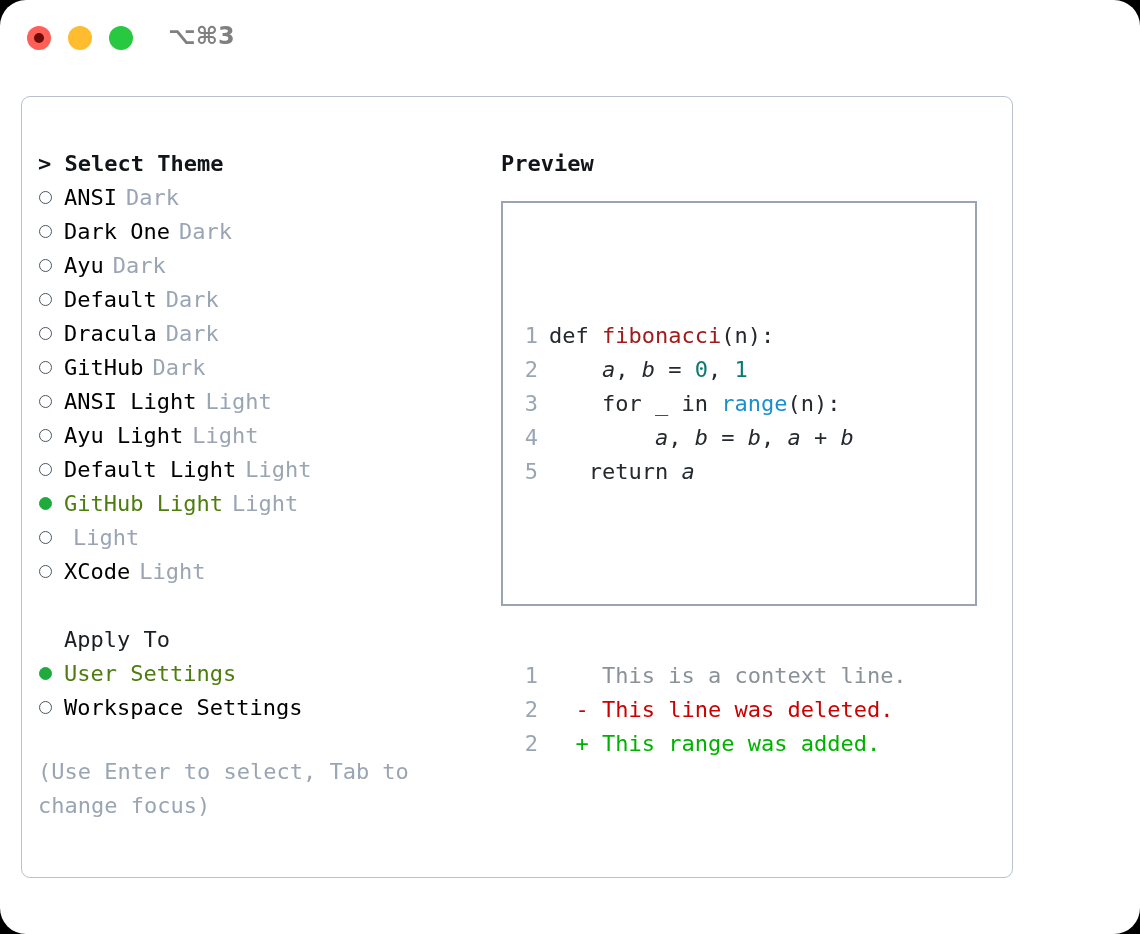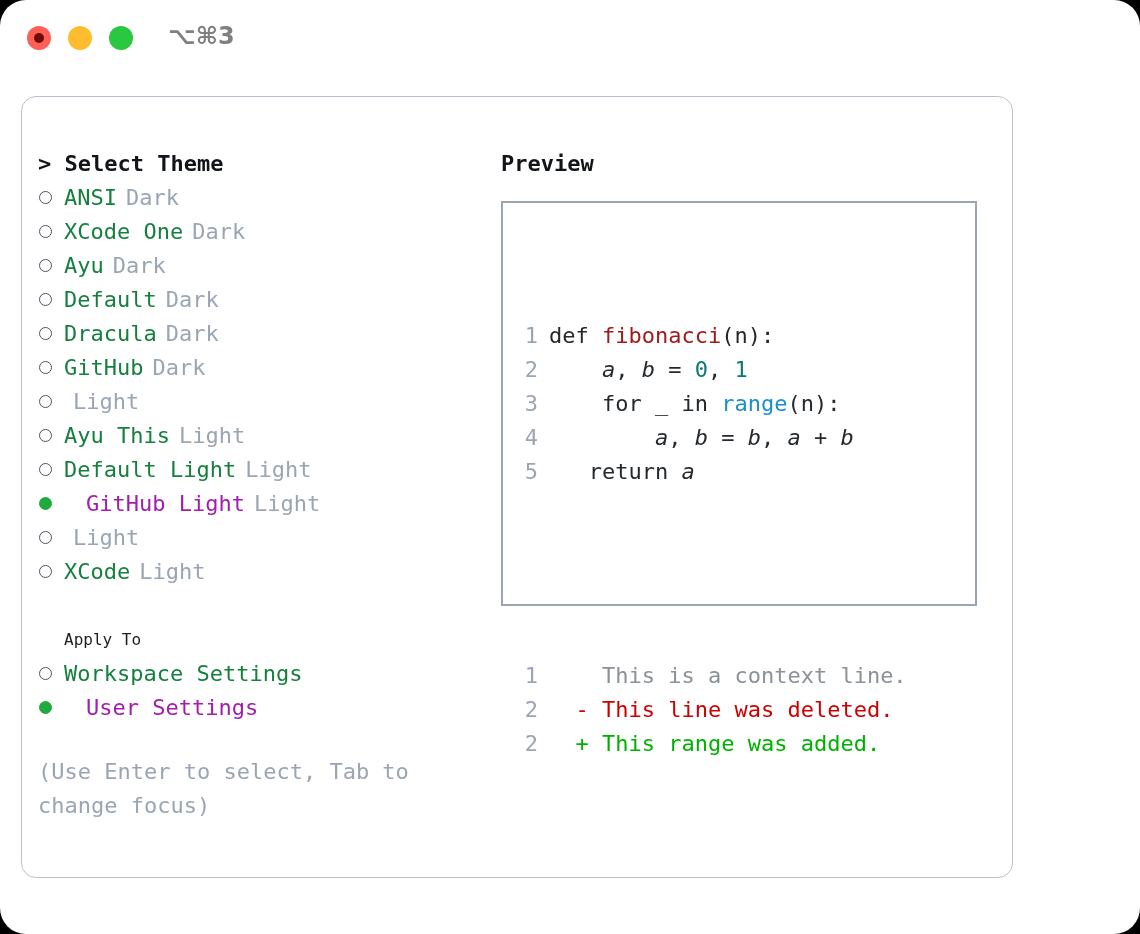--- a/index.html
+++ b/index.html
@@ -66,21 +66,21 @@
   }
 
   
   .panel {
     position: absolute;
     left: 21px;
     top: 96px;
     width: 992px;
     height: 782px;
     border: 1.5px solid #b9c2cc;
-    border-radius: 15px;
+    border-radius: 9px;
     box-sizing: border-box;
   }
 
   
   .left-col {
     position: absolute;
     left: 16px;
     top: 50px;
     width: 450px;
   }
@@ -115,30 +115,30 @@
     box-sizing: border-box;
   }
   .bullet-open {
     border: 1.6px solid #4b5563;
     background: transparent;
   }
   .bullet-filled {
     background: #1faa3d;
     border: 1.6px solid #1faa3d;
   }
-  .opt-label { color: #15803d; }
-  .opt-label.sel { color: #a21caf; margin-left: 22px; }
+  .opt-label { color: #000000; }
+  .opt-label.sel { color: #4d7c0f; }
   .opt-badge {
     color: #9aa5b4;
     margin-left: 9px;
   }
   .spacer-row { height: 34px; }
 
   .apply-title {
-    font-size: 16px;
+    font-size: 22px;
     color: #1b1f24;
     line-height: 34px;
     padding-left: 26px;
     white-space: pre;
   }
 
   .hint {
     margin-top: 30px;
     font-size: 22px;
     color: #9aa5b4;
@@ -213,40 +213,40 @@
     <div class="shortcut">⌥⌘3</div>
   </div>
 
   <div class="panel">
 
     <div class="left-col">
       <div class="section-title">&gt; Select Theme</div>
 
       <div id="theme-list">
           <div class="opt-row"><span class="marker"><span class="bullet-open"></span></span><span class="opt-label">ANSI</span><span class="opt-badge">Dark</span></div>
-          <div class="opt-row"><span class="marker"><span class="bullet-open"></span></span><span class="opt-label">XCode One</span><span class="opt-badge">Dark</span></div>
+          <div class="opt-row"><span class="marker"><span class="bullet-open"></span></span><span class="opt-label">Dark One</span><span class="opt-badge">Dark</span></div>
           <div class="opt-row"><span class="marker"><span class="bullet-open"></span></span><span class="opt-label">Ayu</span><span class="opt-badge">Dark</span></div>
           <div class="opt-row"><span class="marker"><span class="bullet-open"></span></span><span class="opt-label">Default</span><span class="opt-badge">Dark</span></div>
           <div class="opt-row"><span class="marker"><span class="bullet-open"></span></span><span class="opt-label">Dracula</span><span class="opt-badge">Dark</span></div>
           <div class="opt-row"><span class="marker"><span class="bullet-open"></span></span><span class="opt-label">GitHub</span><span class="opt-badge">Dark</span></div>
-          <div class="opt-row"><span class="marker"><span class="bullet-open"></span></span><span class="opt-badge">Light</span></div>
-          <div class="opt-row"><span class="marker"><span class="bullet-open"></span></span><span class="opt-label">Ayu This</span><span class="opt-badge">Light</span></div>
+          <div class="opt-row"><span class="marker"><span class="bullet-open"></span></span><span class="opt-label">ANSI Light</span><span class="opt-badge">Light</span></div>
+          <div class="opt-row"><span class="marker"><span class="bullet-open"></span></span><span class="opt-label">Ayu Light</span><span class="opt-badge">Light</span></div>
           <div class="opt-row"><span class="marker"><span class="bullet-open"></span></span><span class="opt-label">Default Light</span><span class="opt-badge">Light</span></div>
           <div class="opt-row"><span class="marker"><span class="bullet-filled"></span></span><span class="opt-label sel">GitHub Light</span><span class="opt-badge">Light</span></div>
           <div class="opt-row"><span class="marker"><span class="bullet-open"></span></span><span class="opt-badge">Light</span></div>
           <div class="opt-row"><span class="marker"><span class="bullet-open"></span></span><span class="opt-label">XCode</span><span class="opt-badge">Light</span></div>
         </div>
 
       <div class="spacer-row"></div>
 
       <div class="apply-title">Apply To</div>
 
       <div id="apply-list">
+          <div class="opt-row"><span class="marker"><span class="bullet-filled"></span></span><span class="opt-label sel">User Settings</span></div>
           <div class="opt-row"><span class="marker"><span class="bullet-open"></span></span><span class="opt-label">Workspace Settings</span></div>
-          <div class="opt-row"><span class="marker"><span class="bullet-filled"></span></span><span class="opt-label sel">User Settings</span></div>
         </div>
 
       <div class="hint">(Use Enter to select, Tab to change focus)</div>
     </div>
 
     <div class="right-col">
       <div class="preview-title">Preview</div>
 
       <div class="preview-box">
         <div class="code">

